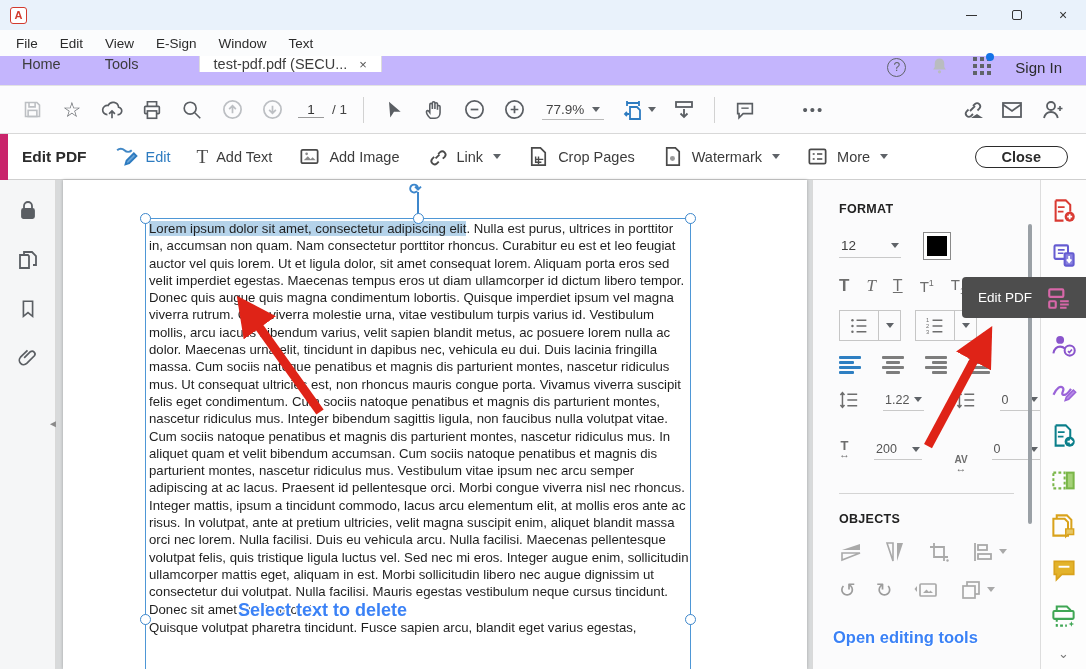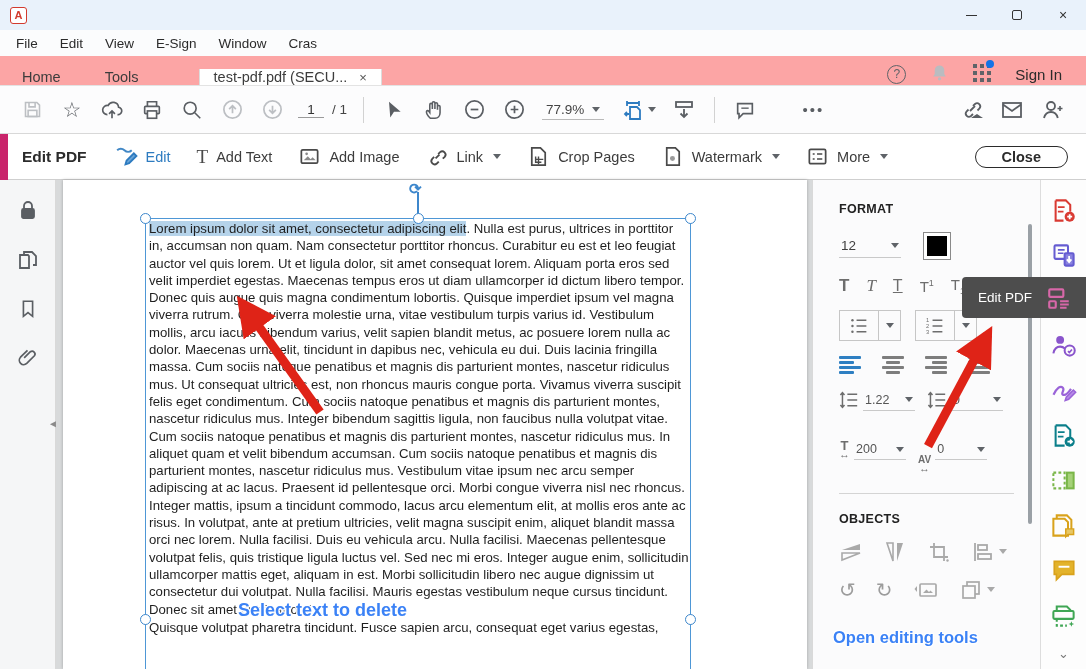--- a/index.html
+++ b/index.html
@@ -11,21 +11,21 @@
   .appicon { width:17px; height:17px; border:1px solid #d23b2e; border-radius:3px; background:#fff; margin-right:8px; display:flex; align-items:center; justify-content:center; color:#d23b2e; font-weight:bold; font-size:11px; }
   .wincontrols { position:absolute; right:0; top:0; height:30px; display:flex; }
   .wincontrols > div { width:46px; height:30px; display:flex; align-items:center; justify-content:center; color:#333; font-size:14px; }
   .minbar { width:11px; border-top:1.4px solid #333; display:inline-block; }
   .maxbox { width:10px; height:10px; border:1.3px solid #333; border-radius:2px; display:inline-block; }
 
   
   #menubar { position:absolute; top:30px; left:0; right:0; height:26px; background:#fbfcfd; display:flex; align-items:center; gap:22px; padding-left:16px; font-size:13.5px; color:#2b2b2b; }
 
   
-  #tabbar { position:absolute; top:56px; left:0; right:0; height:30px; background:#fca5a5; display:flex; align-items:flex-end; font-size:14.5px; color:#3c3c3c; border-bottom:1px solid #e3e3e3; }
+  #tabbar { position:absolute; top:56px; left:0; right:0; height:30px; background:#c4b5fd; display:flex; align-items:flex-start; font-size:14.5px; color:#3c3c3c; border-bottom:1px solid #e3e3e3; }
   .tab { display:flex; align-items:center; padding:0 22px; }
   .tab.doc { background:#fff; border-left:1px solid #dcdcdc; border-right:1px solid #dcdcdc; margin-left:38px; gap:12px; padding:0 14px; }
   .tabclose { color:#555; font-size:13px; }
   #tabbar .right { margin-left:auto; display:flex; align-items:center; gap:24px; padding-right:24px; }
   .helpcirc { width:19px; height:19px; border:1.5px solid #5f6368; border-radius:50%; display:flex; align-items:center; justify-content:center; font-size:12px; color:#5f6368; }
   .signin { font-size:15px; color:#2b2b2b; }
 
   
   #toolbar { position:absolute; top:86px; left:0; right:0; height:48px; background:#fcfcfd; border-bottom:1px solid #d8d8d8; display:flex; align-items:center; padding-left:12px; }
   .tbtn { width:40px; height:36px; display:flex; align-items:center; justify-content:center; color:#5a5e63; }
@@ -94,21 +94,21 @@
   .Tsup { font-size:15px; } .Tsup sup { font-size:9px; }
   .Tsub { font-size:15px; } .Tsub sub { font-size:9px; }
   .listrow { margin-top:14px; gap:14px; }
   .listgrp { display:flex; border:1px solid #c6c6c6; }
   .listgrp .lbtn { width:38px; height:29px; display:flex; align-items:center; justify-content:center; }
   .listgrp .lcaret { width:22px; height:29px; border-left:1px solid #c6c6c6; display:flex; align-items:center; justify-content:center; }
   .alignrow { margin-top:15px; gap:21px; }
   .alicon { display:flex; flex-direction:column; gap:2.5px; }
   .alicon i { display:block; height:2.5px; background:#7d7d7d; border-radius:1px; }
   .alicon.blue i { background:#2e7fc2; }
-  .spacingrow { margin-top:16px; gap:4px; font-size:12.5px; color:#555; }
+  .spacingrow { margin-top:16px; gap:24px; font-size:12.5px; color:#555; }
   .spinval { width:52px; border-bottom:1px solid #c9c9c9; display:flex; justify-content:space-between; align-items:center; padding:3px 2px; }
   .sp-icon { color:#6d6d6d; display:flex; align-items:center; font-size:13px; }
   .stack { display:flex; flex-direction:column; align-items:center; line-height:9px; font-size:11px; color:#6d6d6d; font-weight:bold; }
   .divider { height:1px; background:#d4d4d4; margin:20px 26px 0 0; }
   .objrow { margin-top:14px; gap:20px; color:#9c9c9c; }
   .objrow svg { display:block; }
   .editusing { margin-top:16px; display:flex; align-items:center; gap:10px; color:#a6a6a6; font-size:14px; width:176px; }
   .editusing .caret { margin-left:auto; border-top-color:#a6a6a6; }
   #panelscroll { position:absolute; right:8px; top:44px; width:4px; height:300px; background:#9aa0a6; border-radius:2px; }
 
@@ -138,21 +138,21 @@
       <div>×</div>
     </div>
   </div>
 
   <div id="menubar">
     <span>File</span>
     <span>Edit</span>
     <span>View</span>
     <span>E-Sign</span>
     <span>Window</span>
-    <span>Cras</span>
+    <span>Text</span>
   </div>
 
   <div id="tabbar">
     <div class="tab">Home</div>
     <div class="tab">Tools</div>
     <div class="tab doc">
       <span>test-pdf.pdf (SECU...</span>
       <span class="tabclose">×</span>
     </div>
     <div class="right">
@@ -391,21 +391,21 @@
         <div class="rotate-stem"></div>
         <div class="rotate-handle">⟳</div>
         <div class="handle" style="left:77px; top:33px;"></div>
         <div class="handle" style="left:350px; top:33px;"></div>
         <div class="handle" style="left:622px; top:33px;"></div>
         <div class="handle" style="left:77px; top:434px;"></div>
         <div class="handle" style="left:622px; top:434px;"></div>
 
         <div id="doctext">
           <p><span class="hl">Lorem ipsum dolor sit amet, consectetur adipiscing elit</span><span>. Nulla est purus, ultrices in porttitor in, accumsan non quam. Nam consectetur porttitor rhoncus. Curabitur eu est et leo feugiat auctor vel quis lorem. Ut et ligula dolor, sit amet consequat lorem. Aliquam porta eros sed velit imperdiet egestas. Maecenas tempus eros ut diam ullamcorper id dictum libero tempor. Donec quis augue quis magna condimentum lobortis. Quisque imperdiet ipsum vel magna viverra rutrum. Cras viverra molestie urna, vitae vestibulum turpis varius id. Vestibulum mollis, arcu iaculis bibendum varius, velit sapien blandit metus, ac posuere lorem nulla ac dolor. Maecenas urna elit, tincidunt in dapibus nec, vehicula eu dui. Duis lacinia fringilla massa. Cum sociis natoque penatibus et magnis dis parturient montes, nascetur ridiculus mus. Ut consequat ultricies est, non rhoncus mauris congue porta. Vivamus viverra suscipit felis eget condimentum. Cum sociis natoque penatibus et magnis dis parturient montes, nascetur ridiculus mus. Integer bibendum sagittis ligula, non faucibus nulla volutpat vitae. Cum sociis natoque penatibus et magnis dis parturient montes, nascetur ridiculus mus. In aliquet quam et velit bibendum accumsan. Cum sociis natoque penatibus et magnis dis parturient montes, nascetur ridiculus mus. Vestibulum vitae ipsum nec arcu semper adipiscing at ac lacus. Praesent id pellentesque orci. Morbi congue viverra nisl nec rhoncus. Integer mattis, ipsum a tincidunt commodo, lacus arcu elementum elit, at mollis eros ante ac risus. In volutpat, ante at pretium ultricies, velit magna suscipit enim, aliquet blandit massa orci nec lorem. Nulla facilisi. Duis eu vehicula arcu. Nulla facilisi. Maecenas pellentesque volutpat felis, quis tristique ligula luctus vel. Sed nec mi eros. Integer augue enim, sollicitudin ullamcorper mattis eget, aliquam in est. Morbi sollicitudin libero nec augue dignissim ut consectetur dui volutpat. Nulla facilisi. Mauris egestas vestibulum neque cursus tincidunt. Donec sit amet pulvinar orci.</span></p>
-          <p class="p2">Quisque volutpat pharetra tincidunt. Fusce sapien arcu,  consequat eget varius egestas,</p>
+          <p class="p2">Quisque volutpat pharetra tincidunt. Fusce sapien arcu,  blandit eget varius egestas,</p>
         </div>
       </div>
     </div>
 
     <div id="rightpanel">
       <div class="sec-h">FORMAT</div>
 
 
       <div class="row sizerow">
         <div class="ctl-line sizesel">

